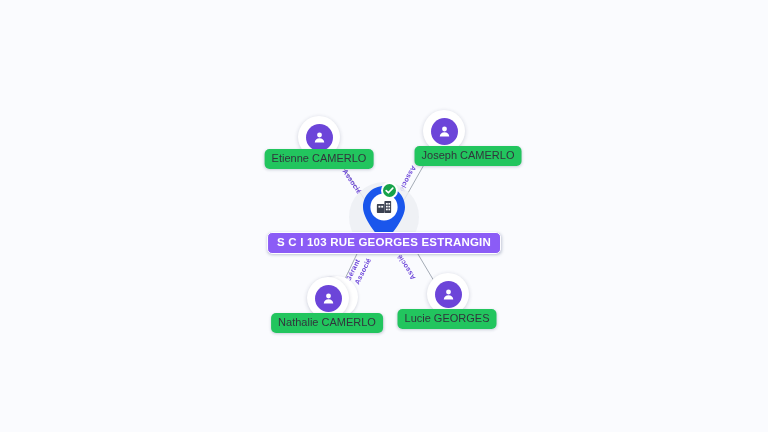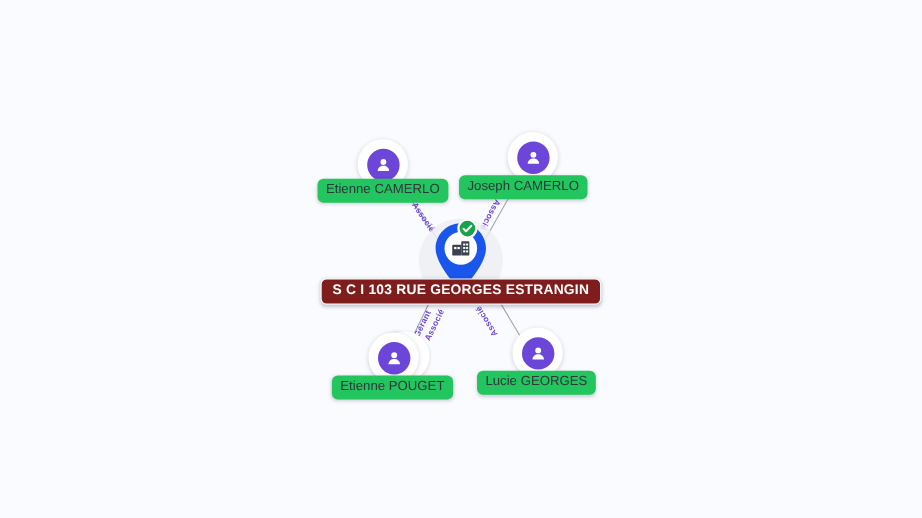--- a/index.html
+++ b/index.html
@@ -163,35 +163,35 @@
       <div class="person-node" style="left: 444px; top: 131px;">
         <div class="person-circle">
           <div class="person-avatar" style="background: rgb(108, 69, 217);">
             <svg viewBox="0 0 24 24" xmlns="http://www.w3.org/2000/svg">
               <circle cx="12" cy="8" r="3.9" fill="#ffffff"></circle>
               <path d="M4.4 20 C4.4 15.6 7.8 13 12 13 C16.2 13 19.6 15.6 19.6 20 Z" fill="#ffffff"></path>
             </svg>
           </div>
         </div>
       </div>
-      <div class="person-label" style="left: 436px; top: 146px; color: rgb(49, 53, 60);">Joseph CAMERLO</div>
+      <div class="person-label" style="left: 468px; top: 146px; color: rgb(49, 53, 60);">Joseph CAMERLO</div>
       <div class="person-node" style="left: 328px; top: 298px;">
         <div class="stack-card stack-3"></div>
         <div class="stack-card stack-2"></div>
         <div class="stack-card stack-1"></div>
         <div class="person-circle">
           <div class="person-avatar" style="background: rgb(108, 69, 217);">
             <svg viewBox="0 0 24 24" xmlns="http://www.w3.org/2000/svg">
               <circle cx="12" cy="8" r="3.9" fill="#ffffff"></circle>
               <path d="M4.4 20 C4.4 15.6 7.8 13 12 13 C16.2 13 19.6 15.6 19.6 20 Z" fill="#ffffff"></path>
             </svg>
           </div>
         </div>
       </div>
-      <div class="person-label" style="left: 327px; top: 313px; color: rgb(49, 53, 60);">Etienne POUGET</div>
+      <div class="person-label" style="left: 327px; top: 313px; color: rgb(49, 53, 60);">Nathalie CAMERLO</div>
       <div class="person-node" style="left: 448px; top: 294px;">
         <div class="person-circle">
           <div class="person-avatar" style="background: rgb(108, 69, 217);">
             <svg viewBox="0 0 24 24" xmlns="http://www.w3.org/2000/svg">
               <circle cx="12" cy="8" r="3.9" fill="#ffffff"></circle>
               <path d="M4.4 20 C4.4 15.6 7.8 13 12 13 C16.2 13 19.6 15.6 19.6 20 Z" fill="#ffffff"></path>
             </svg>
           </div>
         </div>
       </div>
@@ -218,15 +218,15 @@
         <rect x="17.9" y="14.2" width="2.2" height="2.2" fill="#ffffff"></rect>
       </svg>
       <div class="pin-check">
         <svg viewBox="0 0 12 12" xmlns="http://www.w3.org/2000/svg">
           <path d="M1.6 6.2 L4.5 9 L10.4 2.8" stroke="#ffffff" stroke-width="2.2" fill="none" stroke-linecap="round" stroke-linejoin="round"></path>
         </svg>
       </div>
     </div>
   </div>
 
-  <div class="company-label" id="company-label" style="left: 384px; top: 232px; background: #7f1d1d;">S C I 103 RUE GEORGES ESTRANGIN</div>
+  <div class="company-label" id="company-label" style="left: 384px; top: 232px; background: #8b5cf6;">S C I 103 RUE GEORGES ESTRANGIN</div>
 
 </div>
 
 </body></html>

